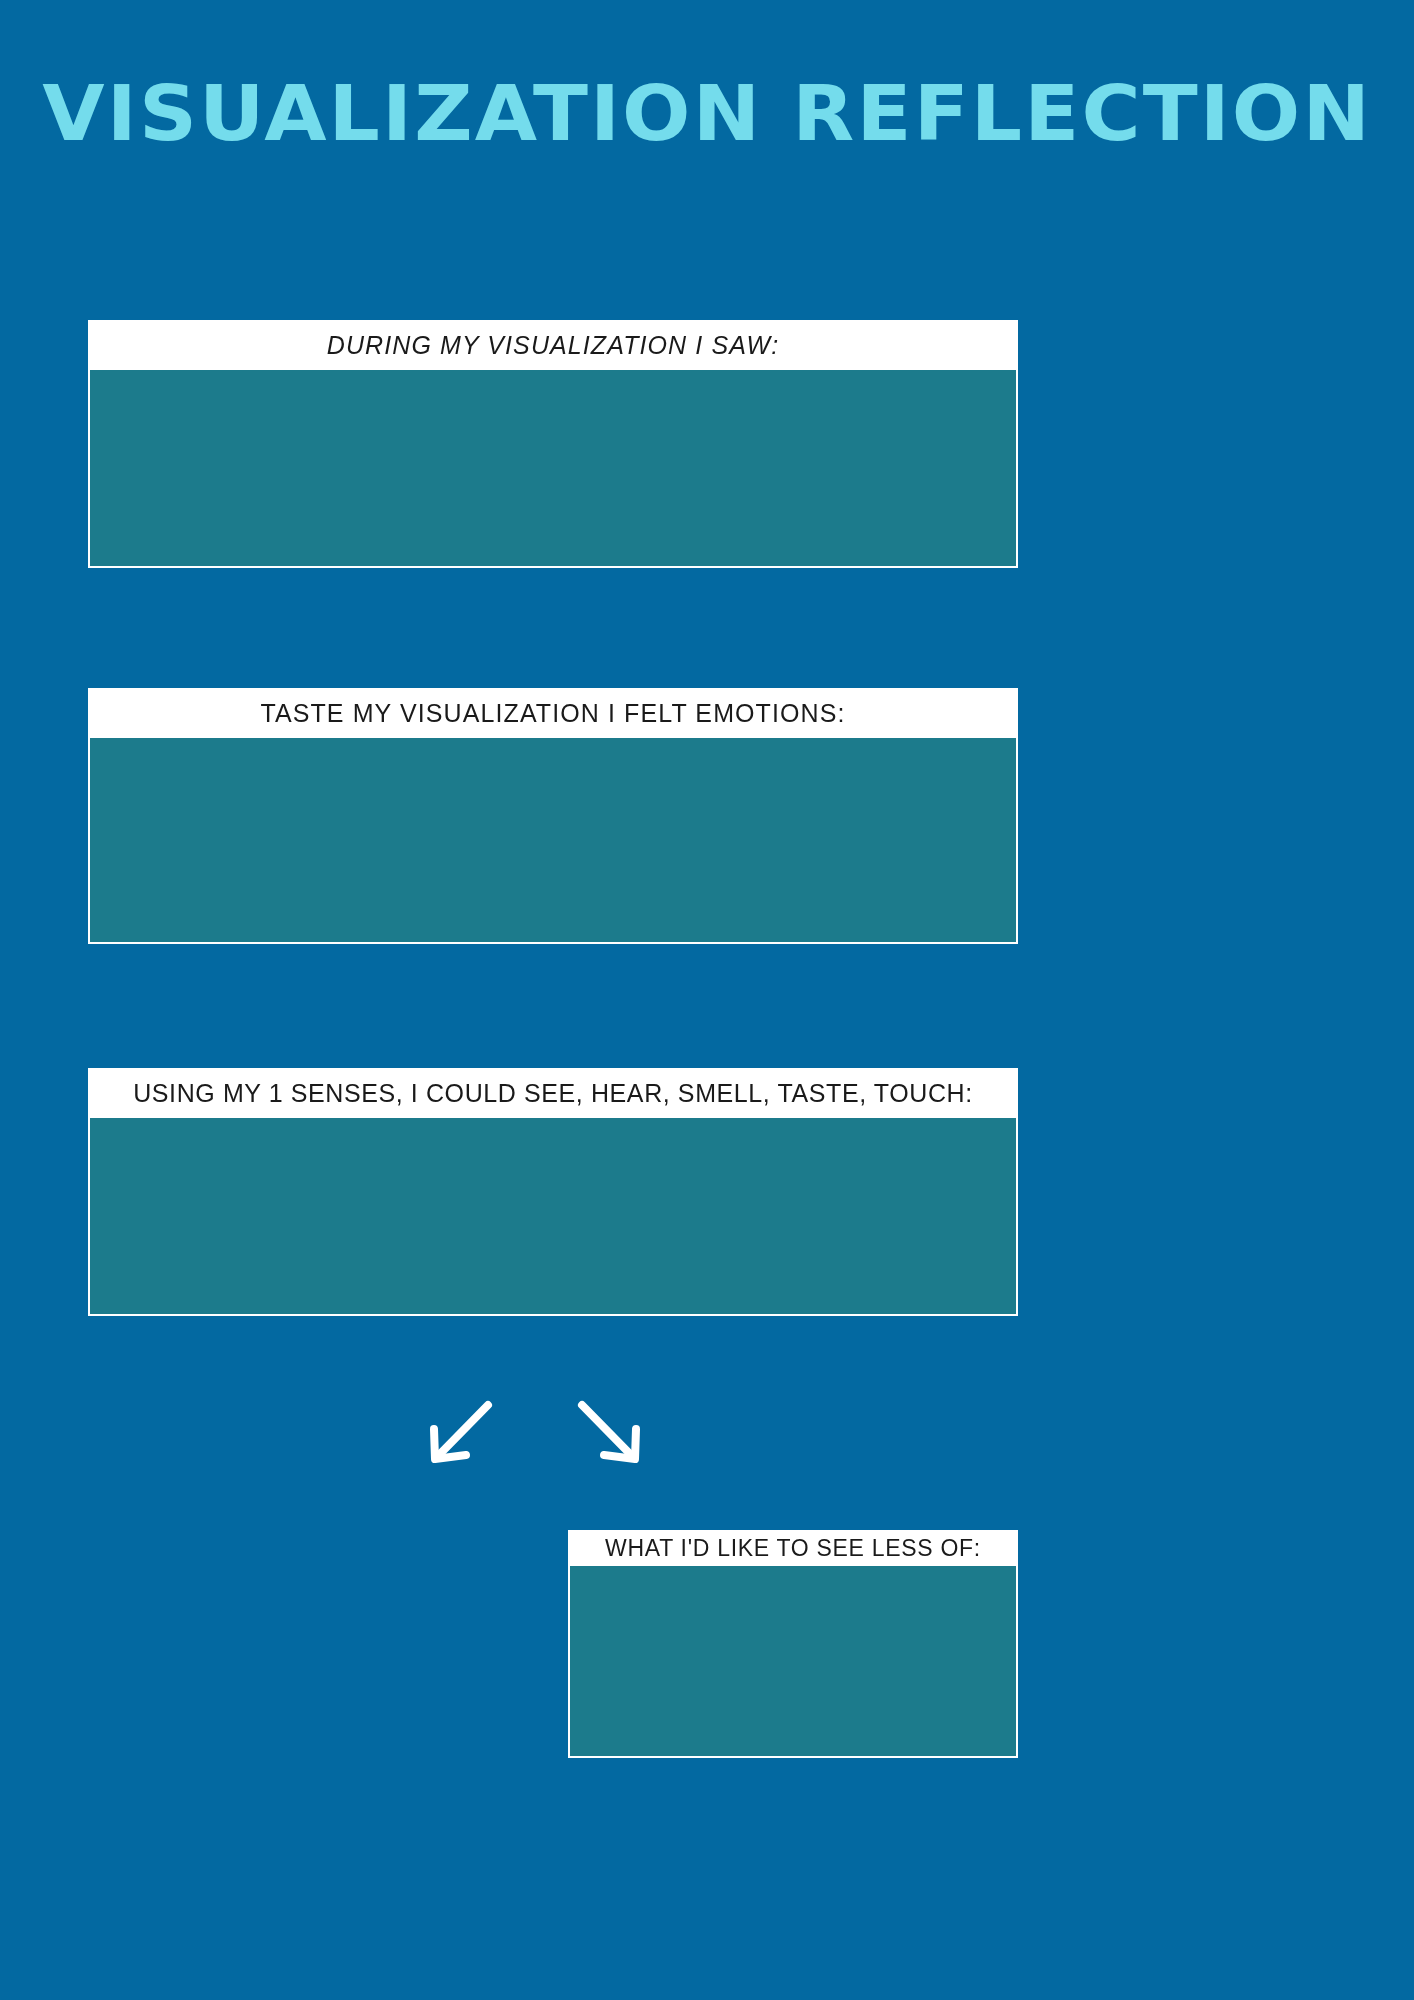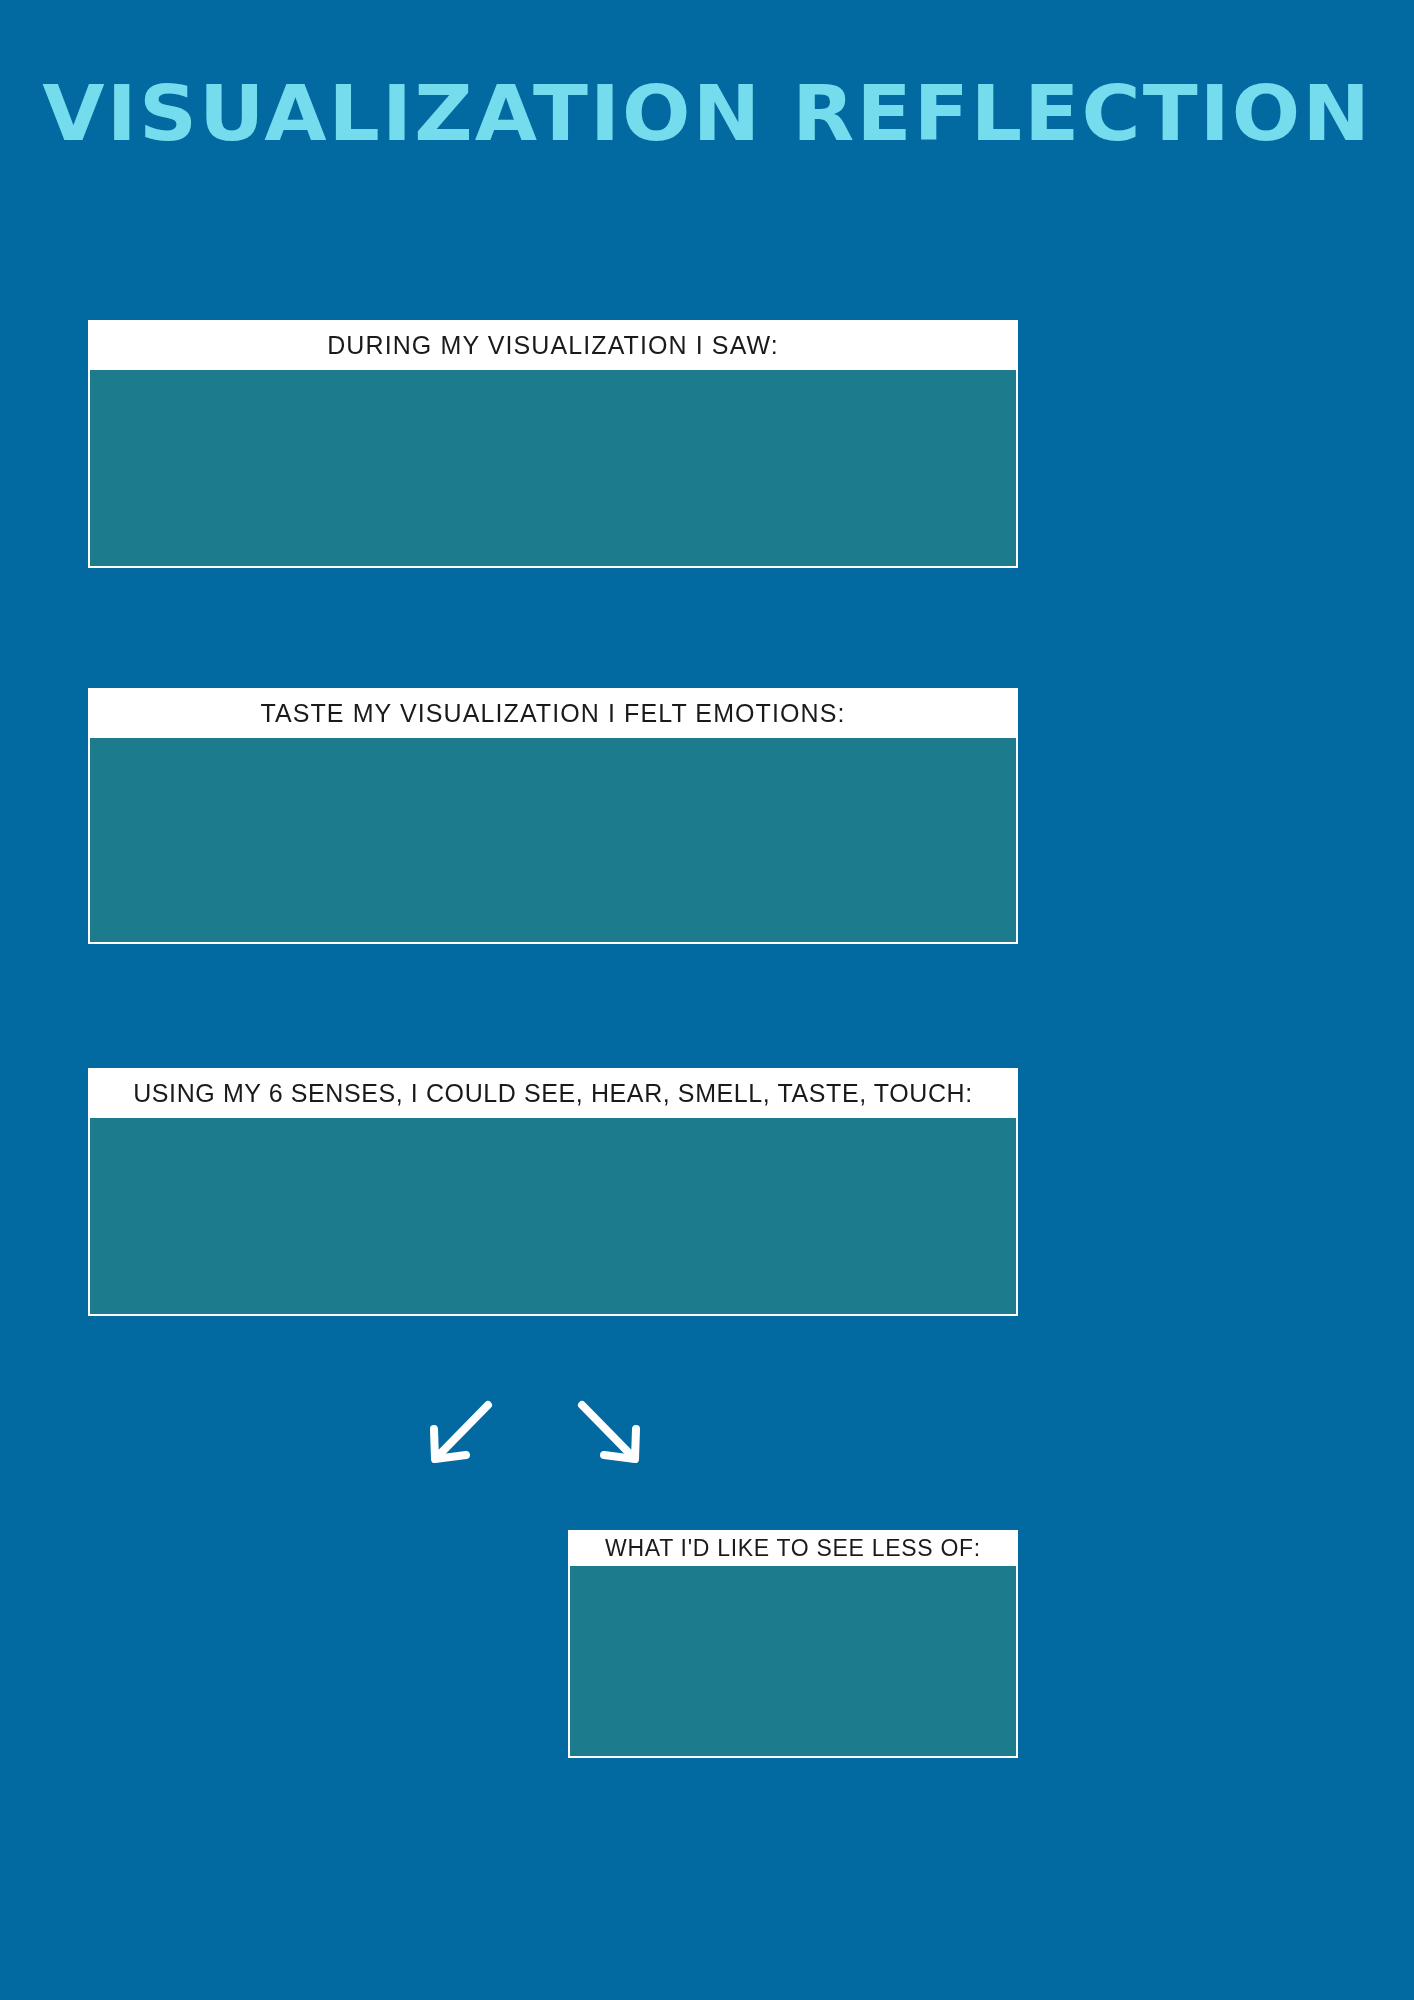--- a/index.html
+++ b/index.html
@@ -67,21 +67,21 @@
   }
   .writearea {
     width: 100%;
     box-sizing: border-box;
     border: 2px solid #ffffff;
     border-top: none;
     background: #1c7b8c;
   }
 
   
-  #sec-saw        { left: 88px;  top: 320px;  width: 930px; }
+  #sec-saw        { left: 88px;  top: 320px;  width: 930px; font-style: italic; }
   #sec-saw .band  { height: 50px; }
   #sec-saw .band-text { font-size: 25px; letter-spacing: 1.1px; }
   #sec-saw .writearea { height: 198px; }
 
   
   #sec-emotions        { left: 88px;  top: 688px;  width: 930px; }
   #sec-emotions .band  { height: 50px; }
   #sec-emotions .band-text { font-size: 25px; letter-spacing: 1.1px; }
   #sec-emotions .writearea { height: 206px; }
 
@@ -130,21 +130,21 @@
 
   <div class="section" id="sec-emotions">
     <div class="band">
       <span class="band-text">TASTE MY VISUALIZATION I FELT EMOTIONS:</span>
     </div>
     <div class="writearea"></div>
   </div>
 
   <div class="section" id="sec-senses">
     <div class="band">
-      <span class="band-text">USING MY 6 SENSES, I COULD SEE, HEAR, SMELL, TASTE, TOUCH:</span>
+      <span class="band-text">USING MY 1 SENSES, I COULD SEE, HEAR, SMELL, TASTE, TOUCH:</span>
     </div>
     <div class="writearea"></div>
   </div>
 
   <div class="arrows">
     <svg width="300" height="100" viewBox="0 0 300 100" aria-hidden="true">
 
       <g fill="none" stroke="#ffffff" stroke-width="8" stroke-linecap="round" stroke-linejoin="round">
         <path d="M 68 10 L 17 62"></path>
         <path d="M 14 34 L 15 64 L 46 60"></path>

